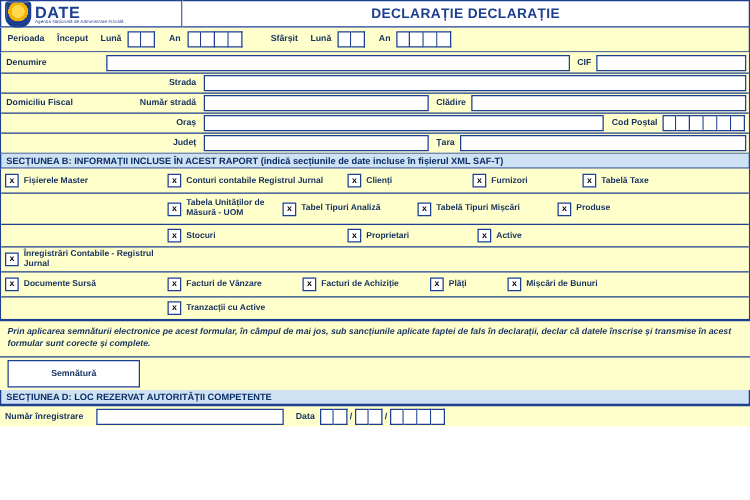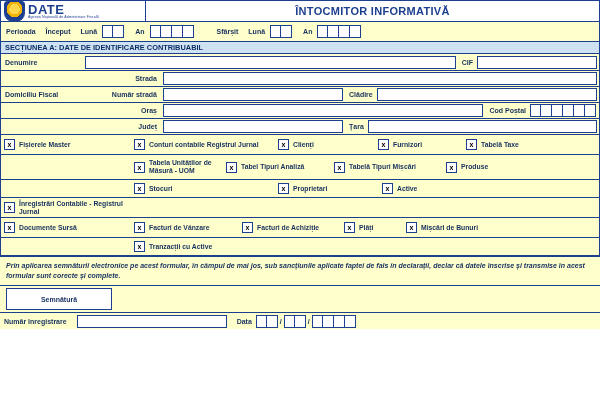--- a/index.html
+++ b/index.html
@@ -97,21 +97,21 @@
   <div class="hdr">
     <div class="hdr-logo">
       <div class="anaf-mark">
         <div class="anaf-shield"></div>
         <div class="anaf-text">
           <div class="anaf-word">DATE</div>
           <div class="anaf-sub">Agenția Națională de Administrare Fiscală</div>
         </div>
       </div>
     </div>
-    <div class="hdr-title">ÎNTOCMITOR INFORMATIVĂ</div>
+    <div class="hdr-title">DECLARAȚIE DECLARAȚIE</div>
   </div>
 
   <div class="band period">
     <div class="cell">
         <span class="lbl lab">Perioada</span>
       </div>
     <div class="cell">
         <span class="lbl lab">Început</span>
       </div>
     <div class="cell">
@@ -147,21 +147,20 @@
         <span class="lbl lab">An</span>
       </div>
     <div class="cell boxes">
         <i class="bx"></i>
         <i class="bx"></i>
         <i class="bx"></i>
         <i class="bx"></i>
       </div>
   </div>
 
-  <div class="sec-title">SECȚIUNEA A: DATE DE IDENTIFICARE CONTRIBUABIL</div>
 
   <div class="band" style="border-top:none;">
     <div class="rowline" style="height:16px;border-top:none;">
       <span class="lbl fieldlbl" style="width:74px;">Denumire</span>
       <div class="inp" style="flex:1;margin:1px 2px;"></div>
       <span class="lbl fieldlbl">CIF</span>
       <div class="inp" style="width:120px;margin:1px 2px 1px 0;"></div>
     </div>
 
     <div class="rowline" style="height:16px;">
@@ -195,20 +194,21 @@
 
     <div class="rowline" style="height:16px;">
       <span class="lbl fieldlbl" style="width:74px;"></span>
       <span class="lbl fieldlbl" style="width:70px;text-align:right;">Județ</span>
       <div class="inp" style="width:180px;margin:1px 2px;"></div>
       <span class="lbl fieldlbl">Țara</span>
       <div class="inp" style="flex:1;margin:1px 2px 1px 0;"></div>
     </div>
   </div>
 
+  <div class="sec-title">SECȚIUNEA B: INFORMAȚII INCLUSE ÎN ACEST RAPORT (indică secțiunile de date incluse în fișierul XML SAF-T)</div>
 
   <div class="band" style="border-top:none;">
 
     <div class="bline" style="border-top:none;min-height:19px;">
       <div class="bitem" style="width:130px;">
           <span class="chk">x</span>
           <span class="t">Fișierele Master</span>
         </div>
       <div class="bitem" style="width:144px;">
           <span class="chk">x</span>
@@ -301,20 +301,21 @@
           <span class="t">Tranzacții cu Active</span>
         </div>
     </div>
   </div>
 
   <div class="decl">Prin aplicarea semnăturii electronice pe acest formular, în câmpul de mai jos, sub sancțiunile aplicate faptei de fals în declarații, declar că datele înscrise și transmise în acest formular sunt corecte și complete.</div>
   <div class="signrow">
     <div class="signbox">Semnătură</div>
   </div>
 
+  <div class="sec-title">SECȚIUNEA D: LOC REZERVAT AUTORITĂȚII COMPETENTE</div>
   <div class="drow">
     <span class="lbl fieldlbl">Număr înregistrare</span>
     <div class="inp" style="width:150px;margin:1px 6px;"></div>
     <span class="lbl fieldlbl">Data</span>
     <div class="boxes">
         <i class="bx"></i>
         <i class="bx"></i>
       </div>
     <span class="lbl" style="padding:0 2px;">/</span>
     <div class="boxes">

